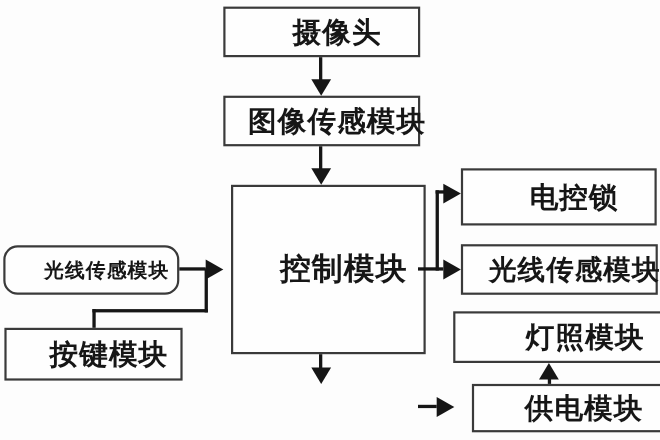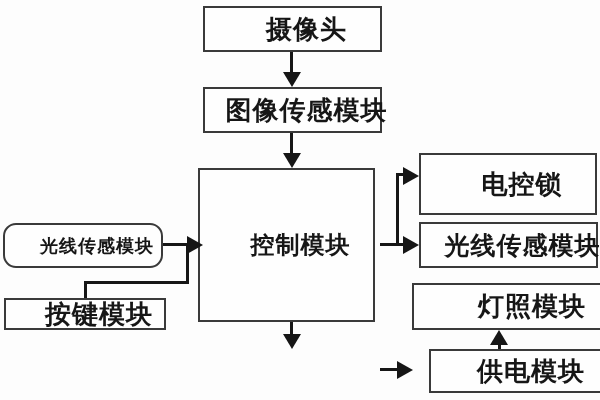--- a/index.html
+++ b/index.html
@@ -11,24 +11,24 @@
   .node{
     position:absolute;box-sizing:border-box;
     border:2px solid #3a3a3a;background:#fefefe;
     display:flex;align-items:center;justify-content:center;
     font-weight:bold;font-size:26px;color:#161616;
     letter-spacing:1px;white-space:nowrap;padding-left:28px;
   }
   
   .n-camera       {left:203px;top:6px;  width:179px;height:46px;}
   .n-image-sensor {left:203px;top:87px; width:179px;height:46px;}
-  .n-control      {left:198px;top:168px;width:177px;height:154px;font-size:24px;}
+  .n-control      {left:210px;top:168px;width:177px;height:154px;font-size:28px;}
   .n-light-sensor {left:3px;  top:223px;width:160px;height:45px;font-size:18px;border-radius:13px;}
-  .n-button       {left:4px;  top:298px;width:162px;height:32px;}
-  .n-lock         {left:419px;top:153px;width:178px;height:62px;}
+  .n-button       {left:4px;  top:298px;width:162px;height:48px;}
+  .n-lock         {left:419px;top:153px;width:178px;height:52px;}
   .n-wireless     {left:419px;top:222px;width:179px;height:46px;font-size:25px;}
   .n-lighting     {left:412px;top:283px;width:212px;height:47px;}
   .n-power        {left:412px;top:349px;width:176px;height:44px;margin-left:17px;}
   .n-current      {left:203px;top:349px;width:177px;height:44px;font-size:25px;}
 
   .line{position:absolute;background:#161616;}
   .ah{position:absolute;width:0;height:0;}
   .ah-down {border-left:9px solid transparent;border-right:9px solid transparent;border-top:15px solid #161616;}
   .ah-up   {border-left:9px solid transparent;border-right:9px solid transparent;border-bottom:15px solid #161616;}
   .ah-right{border-top:9px solid transparent;border-bottom:9px solid transparent;border-left:16px solid #161616;}

